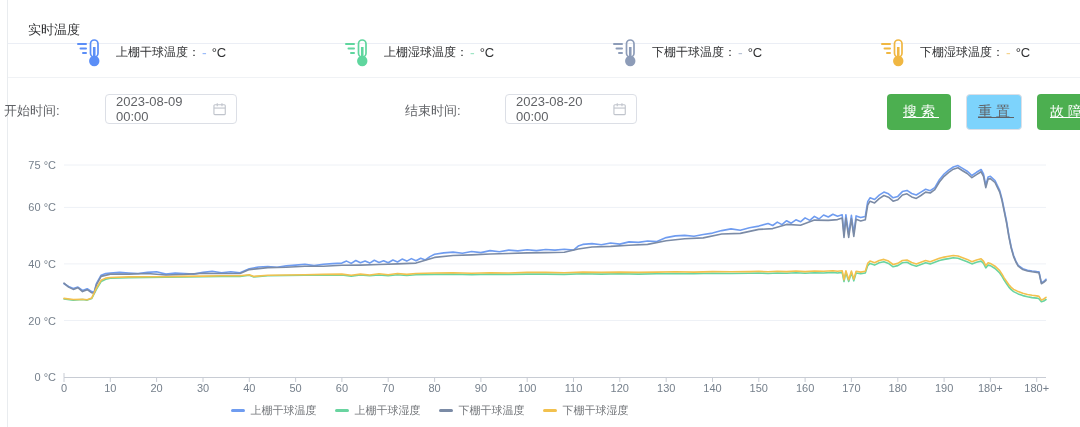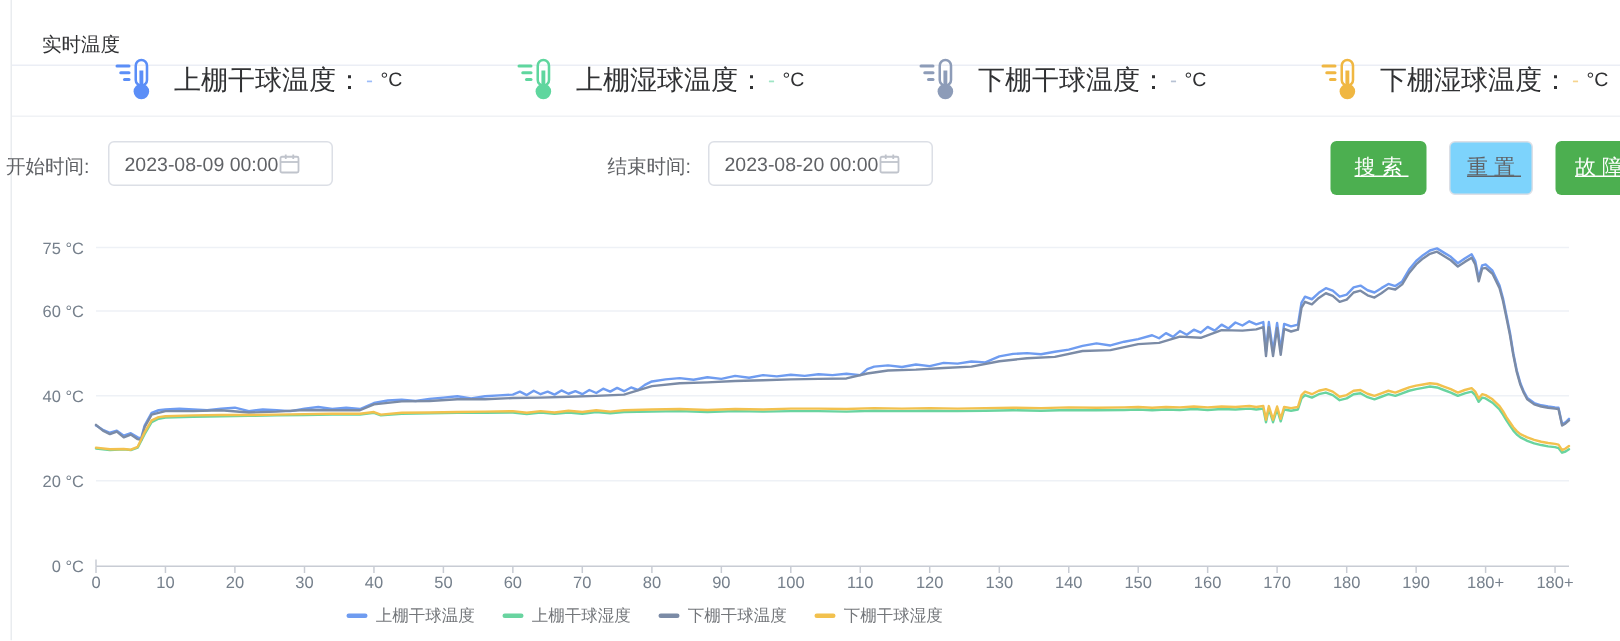--- a/index.html
+++ b/index.html
@@ -8,29 +8,29 @@
   .v-divider { position:absolute; left:7px; top:0; width:1px; height:427px; background:#e9ecef; }
 
   .section-header { position:absolute; left:8px; top:16px; right:0; height:28px;
     border-bottom:1px solid #ebeef5; display:flex; align-items:center; padding-left:20px;
     font-size:13px; color:#303133; }
 
   .cards { position:absolute; left:8px; top:28px; right:0; height:50px;
     border-bottom:1px solid #f0f2f5; display:flex; }
   .card { flex:1; display:flex; align-items:center; padding-left:68px; }
   .card .t-icon { width:27px; height:30px; margin-right:13px; flex:none; }
-  .card .c-label { font-size:18px; color:#303133; }
+  .card .c-label { font-size:12px; color:#303133; }
   .card .c-value { font-size:14px; margin-left:2px; }
   .card .c-unit { font-size:13px; color:#303133; margin-left:5px; }
 
   .filters { position:absolute; left:0; top:94px; width:1080px; height:30px; font-size:13px; color:#606266; }
   .f-label { position:absolute; top:8px; }
-  .date-input { position:absolute; top:0; width:150px; height:30px; border:1px solid #dcdfe6;
-    border-radius:4px; background:#fff; display:flex; align-items:center; 
-    padding:0 10px; color:#606266; cursor:pointer; }
+  .date-input { position:absolute; top:0; width:132px; height:30px; border:1px solid #dcdfe6;
+    border-radius:4px; background:#fff; display:flex; align-items:center; justify-content:space-between;
+    padding:0 10px; color:#606266; cursor:pointer;margin-left:33px; }
   .cal-icon { width:14px; height:14px; color:#c0c4cc; }
   .radio-wrap { position:absolute; left:801px; top:0; height:30px; display:flex; align-items:center; }
   .radio-circle { width:14px; height:14px; border:1px solid #dcdfe6; border-radius:50%; background:#fff; margin-right:8px; }
   .btn { position:absolute; top:0; height:36px; border-radius:4px; font-size:14px;
     display:flex; align-items:center; justify-content:center; cursor:pointer;
     letter-spacing:4px; padding-left:4px;text-decoration:underline; }
   .btn-green { color:#fff; border:none; width:64px; }
   .btn-plain { background:#7dd3fc; border:1px solid #dcdfe6; color:#606266; width:56px; }
   #btn-search { left:887px; }
   #btn-reset  { left:966px; }

